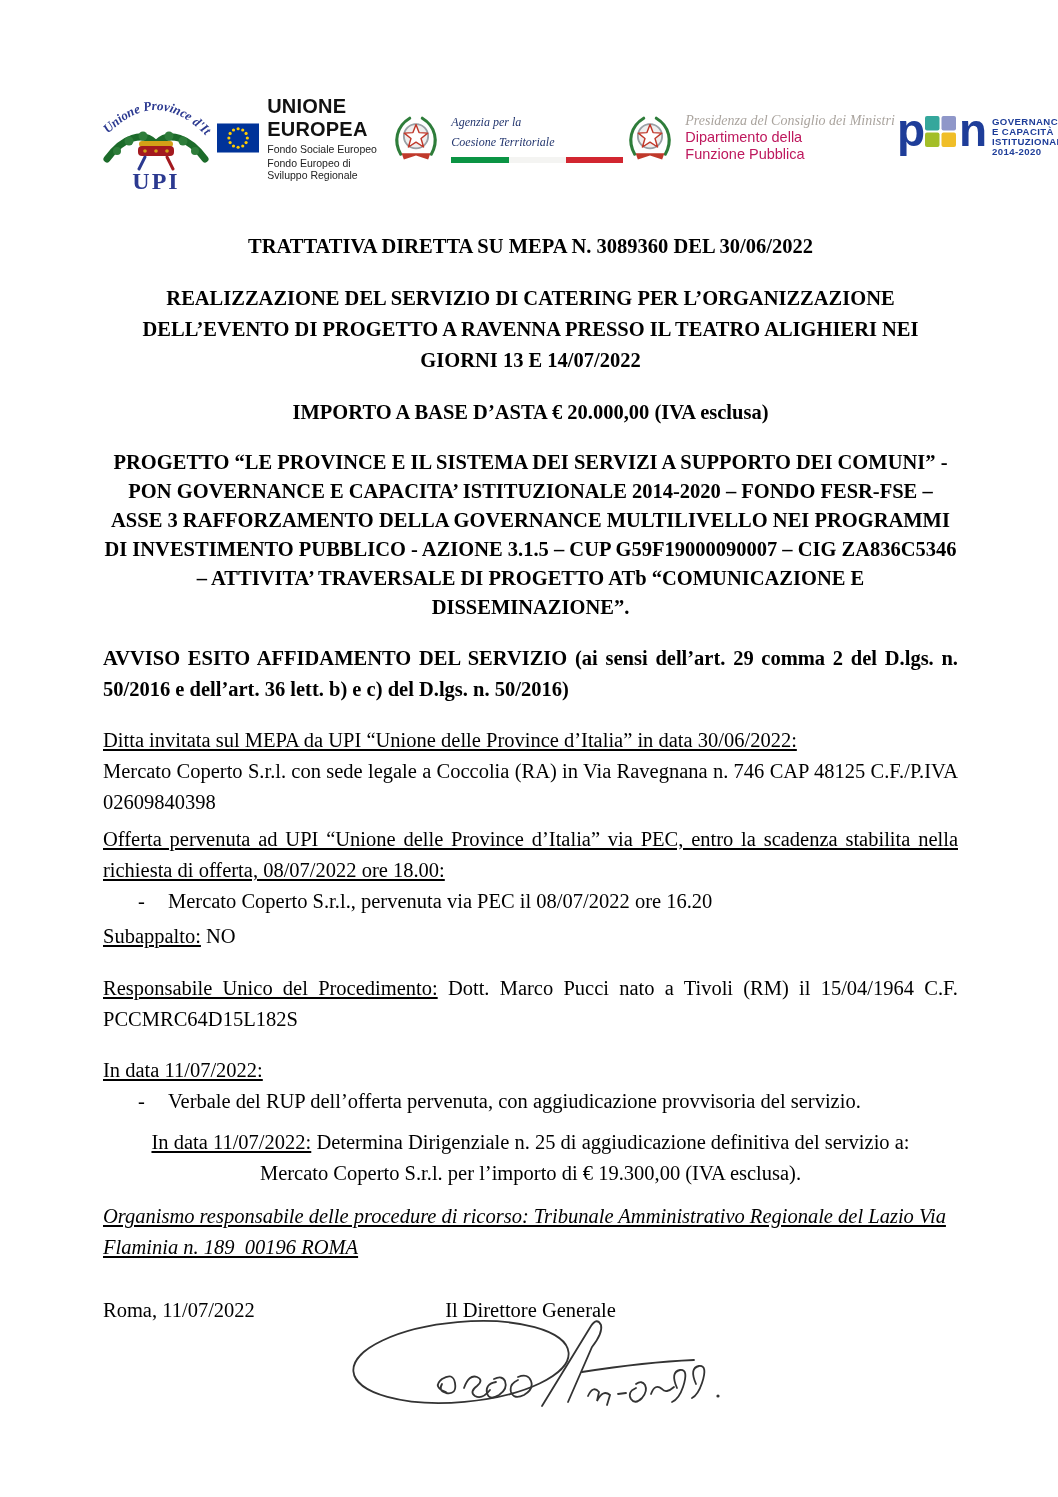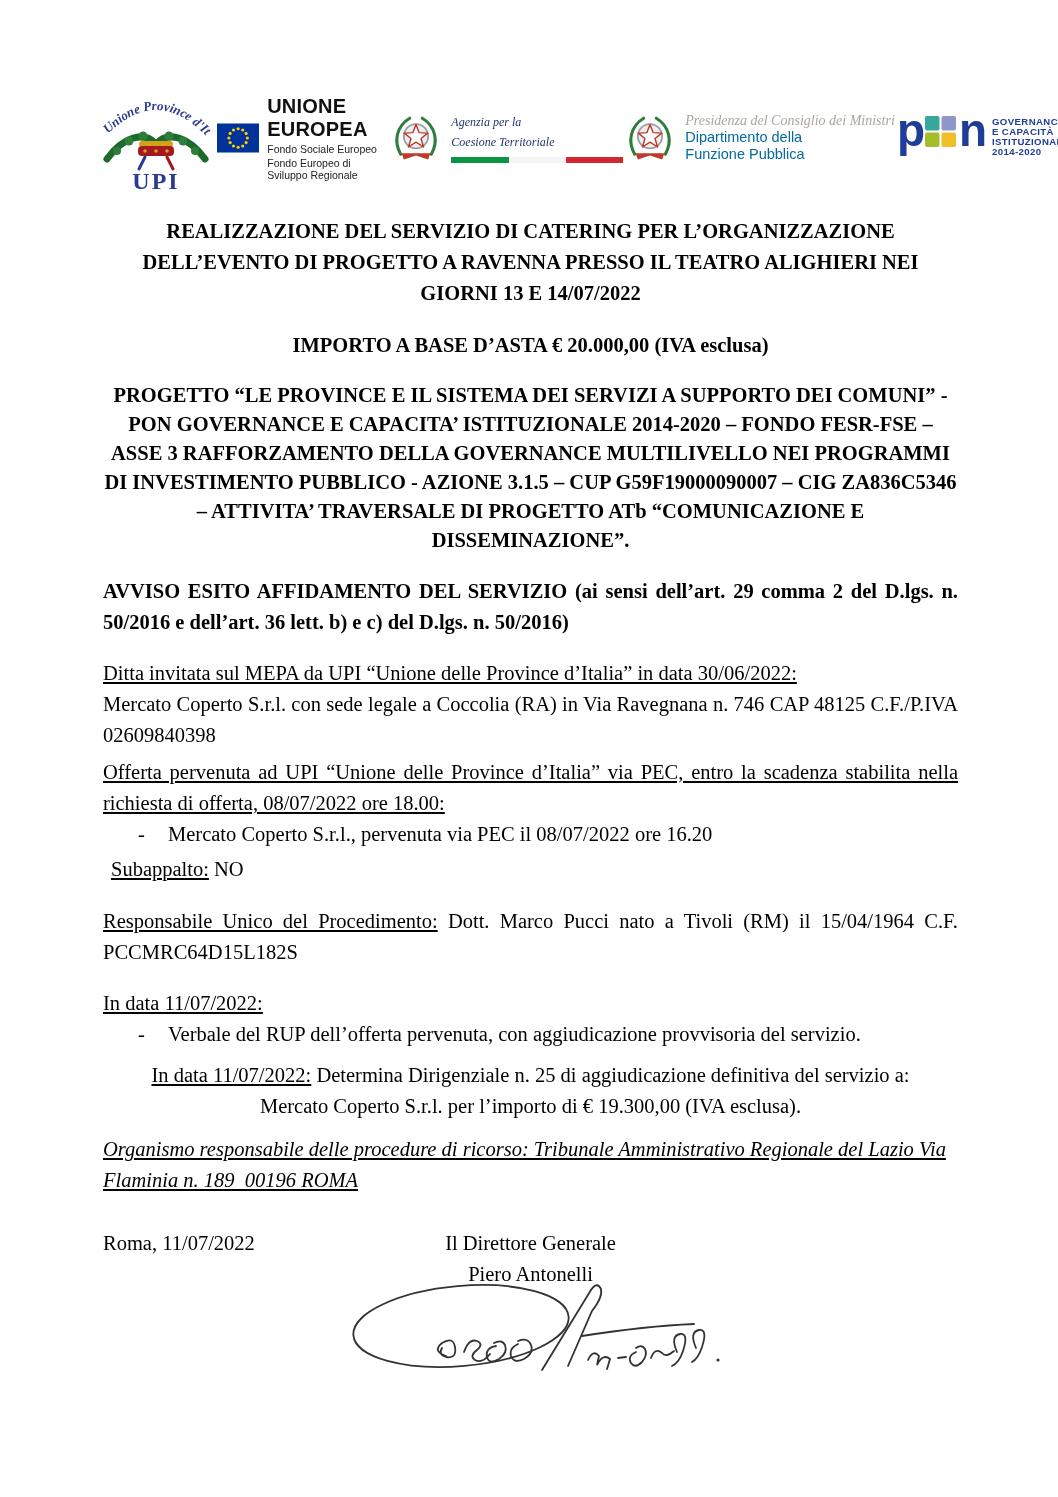--- a/index.html
+++ b/index.html
@@ -15,36 +15,36 @@
   }
   .logo { display:flex; align-items:center; gap:8px; }
   .eu-text .eu-title { font-family:"Liberation Sans",sans-serif; font-weight:bold; font-size:20px; color:#111; letter-spacing:.2px; }
   .eu-text .eu-sub   { font-family:"Liberation Sans",sans-serif; font-size:10.5px; color:#222; margin-top:2px; }
   .ag-text { font-style:italic; font-size:12px; color:#22356e; line-height:20px; font-family:"Liberation Serif",serif; }
   .tricolor { display:flex; height:6px; width:172px; margin-top:5px; }
   .tricolor .g { background:#0b9444; flex:1; }
   .tricolor .w { background:#f4f4f2; flex:1; }
   .tricolor .r { background:#d22630; flex:1; }
   .fp-script { font-style:italic; font-size:14px; color:#aaa49e; font-family:"Liberation Serif",serif; white-space:nowrap; }
-  .fp-line { font-family:"Liberation Sans",sans-serif; font-size:14.5px; color:#0369a1; line-height:17px; }
+  .fp-line { font-family:"Liberation Sans",sans-serif; font-size:14.5px; color:#be185d; line-height:17px; }
   .pon-wrap { display:flex; align-items:center; }
   
   .content { padding:0 100px 0 103px; font-size:20.5px; line-height:31px; }
   .c { text-align:center; font-weight:bold; }
   .j { text-align:justify; }
   .u { text-decoration:underline; }
   .it { font-style:italic; }
   .p-title    { margin-top:36px; }
   .p-subject  { margin-top:21px; }
   .p-importo  { margin-top:12px; }
   .p-progetto { margin-top:14px; line-height:29px; }
   .p-avviso   { margin-top:10px; font-weight:bold; text-align:justify; }
   .p-ditta    { margin-top:13px; }
   .p-offerta  { margin-top:6px; }
-  .p-subapp   { margin-top:4px;margin-left:8px; }
+  .p-subapp   { margin-top:4px; }
   .p-rup      { margin-top:14px; }
   .p-indata1  { margin-top:12px; }
   .p-indata2  { margin-top:10px;text-align:center; }
   .p-ricorso  { margin-top:12px; }
   .bullet { display:flex; padding-left:35px; }
   .bullet .dash { width:30px; flex:0 0 30px; }
   .bullet .btxt { flex:1; }
   .footer { position:relative; margin-top:32px; text-align:center; }
   .place-date { position:absolute; left:0; top:0;text-align:right; }
   .sig-wrap { text-align:center; margin-top:-12px; margin-left:30px; }
@@ -164,20 +164,21 @@
           <text x="97" y="26">E CAPACITÀ</text>
           <text x="97" y="36">ISTITUZIONALE</text>
           <text x="97" y="46">2014-2020</text>
         </g>
       </svg>
     </div>
   </div>
 
   <div class="content">
 
+    <p class="c p-title">TRATTATIVA DIRETTA SU MEPA N. 3089360 DEL 30/06/2022</p>
 
     <p class="c p-subject">REALIZZAZIONE DEL SERVIZIO DI CATERING PER L’ORGANIZZAZIONE DELL’EVENTO DI PROGETTO A RAVENNA PRESSO IL TEATRO ALIGHIERI NEI GIORNI 13 E 14/07/2022</p>
 
     <p class="c p-importo">IMPORTO A BASE D’ASTA € 20.000,00 (IVA esclusa)</p>
 
     <p class="c p-progetto">PROGETTO “LE PROVINCE E IL SISTEMA DEI SERVIZI A SUPPORTO DEI COMUNI” - PON GOVERNANCE E CAPACITA’ ISTITUZIONALE 2014-2020 – FONDO FESR-FSE – ASSE 3 RAFFORZAMENTO DELLA GOVERNANCE MULTILIVELLO NEI PROGRAMMI DI INVESTIMENTO PUBBLICO - AZIONE 3.1.5 – CUP G59F19000090007 – CIG ZA836C5346 – ATTIVITA’ TRAVERSALE DI PROGETTO ATb “COMUNICAZIONE E DISSEMINAZIONE”.</p>
 
     <p class="p-avviso">AVVISO ESITO AFFIDAMENTO DEL SERVIZIO (ai sensi dell’art. 29 comma 2 del D.lgs. n. 50/2016 e dell’art. 36 lett. b) e c) del D.lgs. n. 50/2016)</p>
 
     <div class="p-ditta">
@@ -211,21 +212,20 @@
     </div>
 
     <div class="p-ricorso it">
       <div class="u">Organismo responsabile delle procedure di ricorso: Tribunale Amministrativo Regionale del Lazio Via</div>
       <div class="u">Flaminia n. 189&nbsp;&nbsp;00196 ROMA</div>
     </div>
 
     <div class="footer">
       <span class="place-date">Roma, 11/07/2022</span>
       <div>Il Direttore Generale</div>
-      <div>Piero Antonelli</div>
     </div>
 
     <div class="sig-wrap">
       <svg width="400" height="100" viewBox="0 0 400 100" fill="none" stroke="#333333" stroke-width="1.8" stroke-linecap="round">
         <ellipse cx="115" cy="48" rx="108" ry="40" transform="rotate(-5 115 48)"></ellipse>
         <path d="M100 78 q-14 -5 -4 -13 q11 -7 13 4 q2 12 -9 10 q-8 -2 -4 -9"></path>
         <path d="M118 74 q5 -14 13 -11 q7 3 0 9 q-8 6 -2 10 q7 4 15 -6"></path>
         <path d="M150 68 q-11 2 -9 11 q2 8 12 2 q9 -6 6 -14 q-3 -6 -11 -2"></path>
         <path d="M172 66 q-9 4 -7 12 q3 8 13 3 q10 -6 7 -14 q-3 -8 -13 -4"></path>
         <path d="M196 92 L245 12 q6 -9 10 -1 q2 8 -9 22 L222 88"></path>

